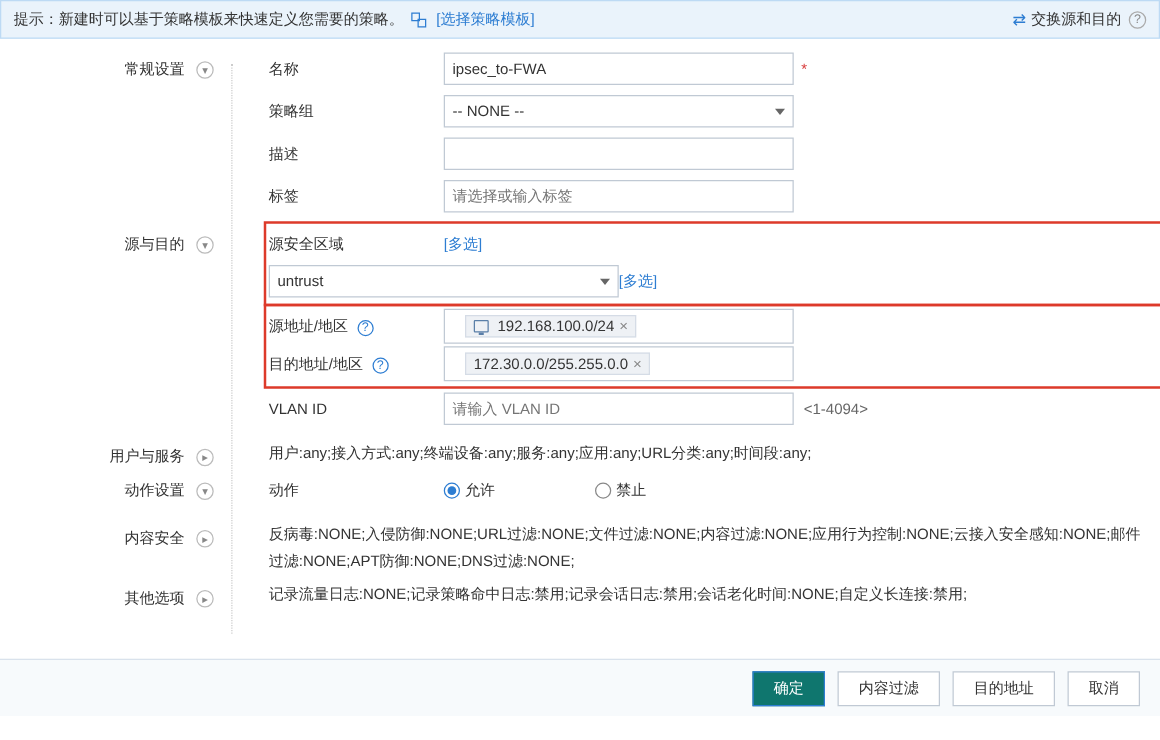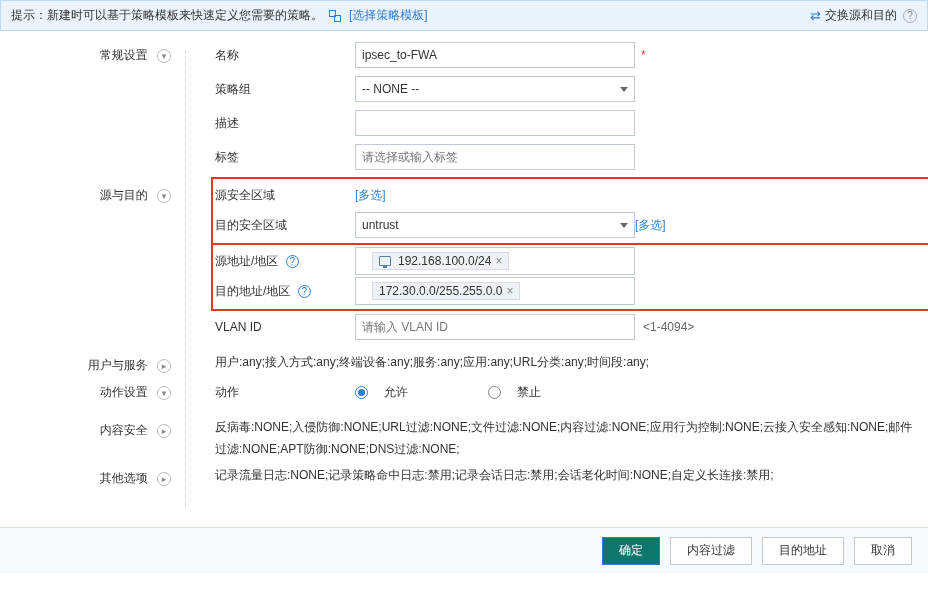--- a/index.html
+++ b/index.html
@@ -26,21 +26,21 @@
 .more{color:#2d7dd2;cursor:pointer}
 .redbox{border:2px solid #dd3a2a;padding:2px;margin:-4px -4px 2px -4px}
 .redbox .row{margin-bottom:2px}
 .tagbox{display:flex;align-items:center;gap:4px;padding:2px 16px;height:28px}
 .tag{background:#eef1f5;border:1px solid #d5dce6;padding:1px 6px;display:flex;align-items:center;gap:4px;font-size:11px}
 .tag .x{color:#888;cursor:pointer}
 .monitor-icon{display:inline-block;width:12px;height:10px;border:1px solid #5a7fa8;border-radius:1px;position:relative;margin-right:3px}
 .monitor-icon:after{content:"";position:absolute;left:3px;bottom:-3px;width:4px;height:2px;background:#5a7fa8}
 .hint{color:#666;margin-left:8px}
 .placeholder{color:#aaa}
-.radio-row label{display:inline-flex;align-items:center;gap:16px;margin-right:80px;cursor:pointer}
+.radio-row label{display:inline-flex;align-items:center;gap:4px;margin-right:80px;cursor:pointer}
 .radio{width:13px;height:13px;border:1px solid #888;border-radius:50%;display:inline-block;position:relative}
 .radio.checked{border-color:#2d7dd2}
 .radio.checked:after{content:"";position:absolute;left:2px;top:2px;width:7px;height:7px;background:#2d7dd2;border-radius:50%}
 .summary{line-height:22px;color:#333;max-width:700px}
 .footer{border-top:1px solid #d9e2ec;background:#f7fafc;height:46px;display:flex;align-items:center;justify-content:flex-end;gap:10px;padding:0 16px}
 .btn{height:28px;padding:0 16px;border:1px solid #c0c9d4;background:#fff;cursor:pointer;color:#333}
 .btn.primary{background:#0f766e;border-color:#2d7dd2;color:#fff}
 .tmpl-icon{display:inline-block;width:12px;height:12px;margin-right:2px;position:relative}
 .tmpl-icon:before{content:"";position:absolute;left:0;top:0;width:5px;height:5px;border:1px solid #2d7dd2}
 .tmpl-icon:after{content:"";position:absolute;right:0;bottom:0;width:5px;height:5px;border:1px solid #2d7dd2}
@@ -101,21 +101,20 @@
       <span>源与目的</span>
       <span class="expand-icon">▾</span>
     </div>
     <div class="fields">
       <div class="redbox">
         <div class="row">
           <div class="label">源安全区域</div>
           <a class="more">[多选]</a>
         </div>
         <div class="row">
-          <div class="label">目的安全区域</div>
           <div class="ctrl">
             <div class="select">
               <span>untrust</span>
               <span class="caret"></span>
             </div>
           </div>
           <a class="more">[多选]</a>
         </div>
       </div>
       <div class="redbox">

